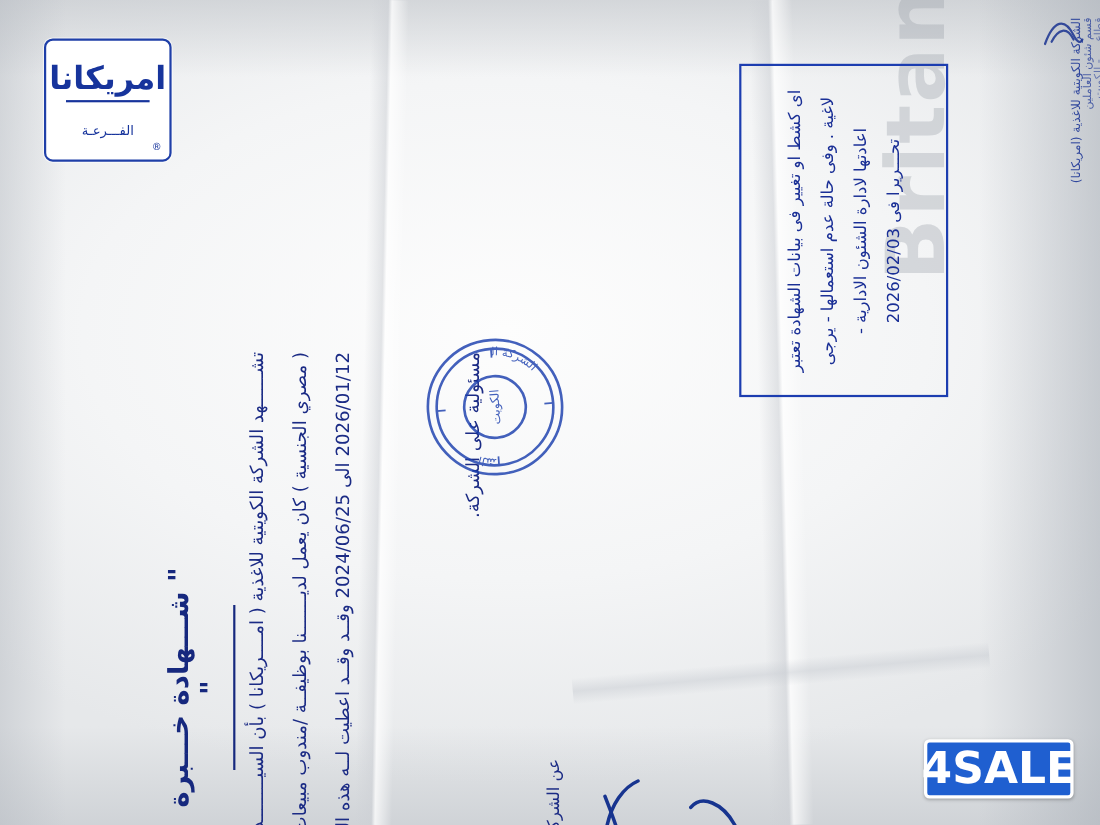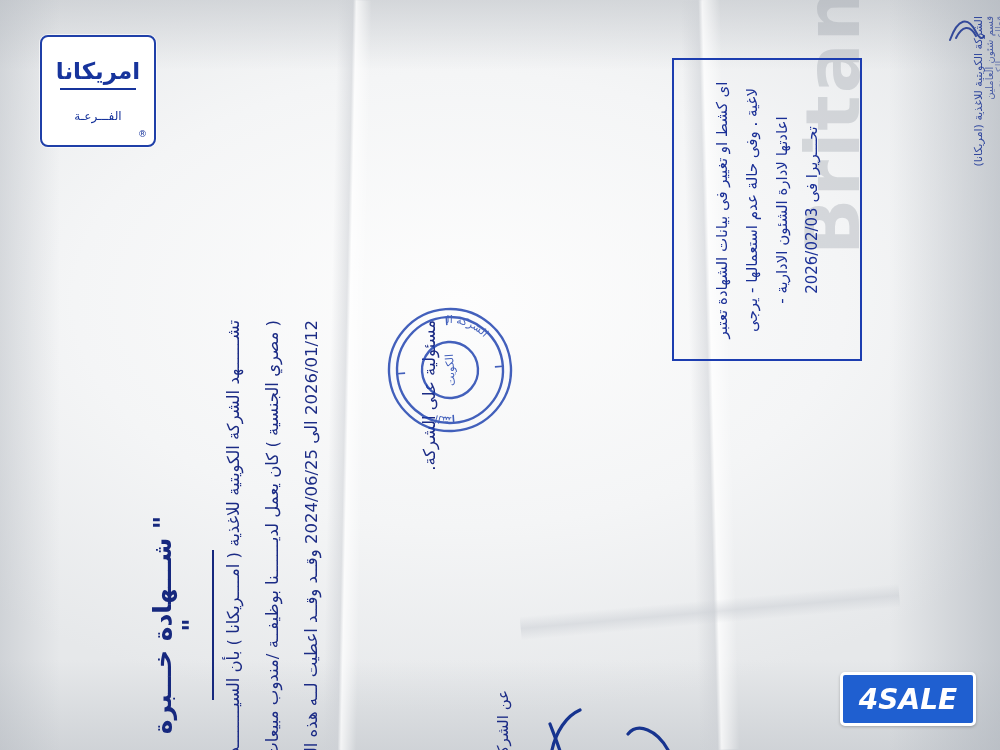--- a/index.html
+++ b/index.html
@@ -85,21 +85,21 @@
     border-radius: 8px;
     box-shadow: 0 0 0 1px rgba(255,255,255,0.6);
     display: flex;
     flex-direction: column;
     align-items: center;
     justify-content: center;
     overflow: hidden;
   }
   .logo .brand-ar {
     color: #17349c;
-    font-size: 23px;
+    font-size: 29px;
     font-weight: 700;
     direction: rtl;
     letter-spacing: -1px;
     line-height: 1.05;
   }
   .logo .brand-sub {
     color: #17349c;
     font-size: 12px;
     direction: rtl;
     margin-top: 16px;
@@ -275,23 +275,22 @@
     background: #1f5fd0;
     border: 3px solid #ffffff;
     border-radius: 5px;
     display: flex;
     align-items: center;
     justify-content: center;
     box-shadow: 0 1px 3px rgba(0,0,0,0.25);
   }
   .badge4sale span {
     color: #ffffff;
-    font-size: 28px;
+    font-size: 40px;
     font-weight: 700;
-    font-style: italic;
     letter-spacing: 0px;
     font-family: "DejaVu Sans", "Liberation Sans", sans-serif;
   }
 </style>
 </head>
 <body>
 
 <div id="page">
 
   <div class="paper"></div>

